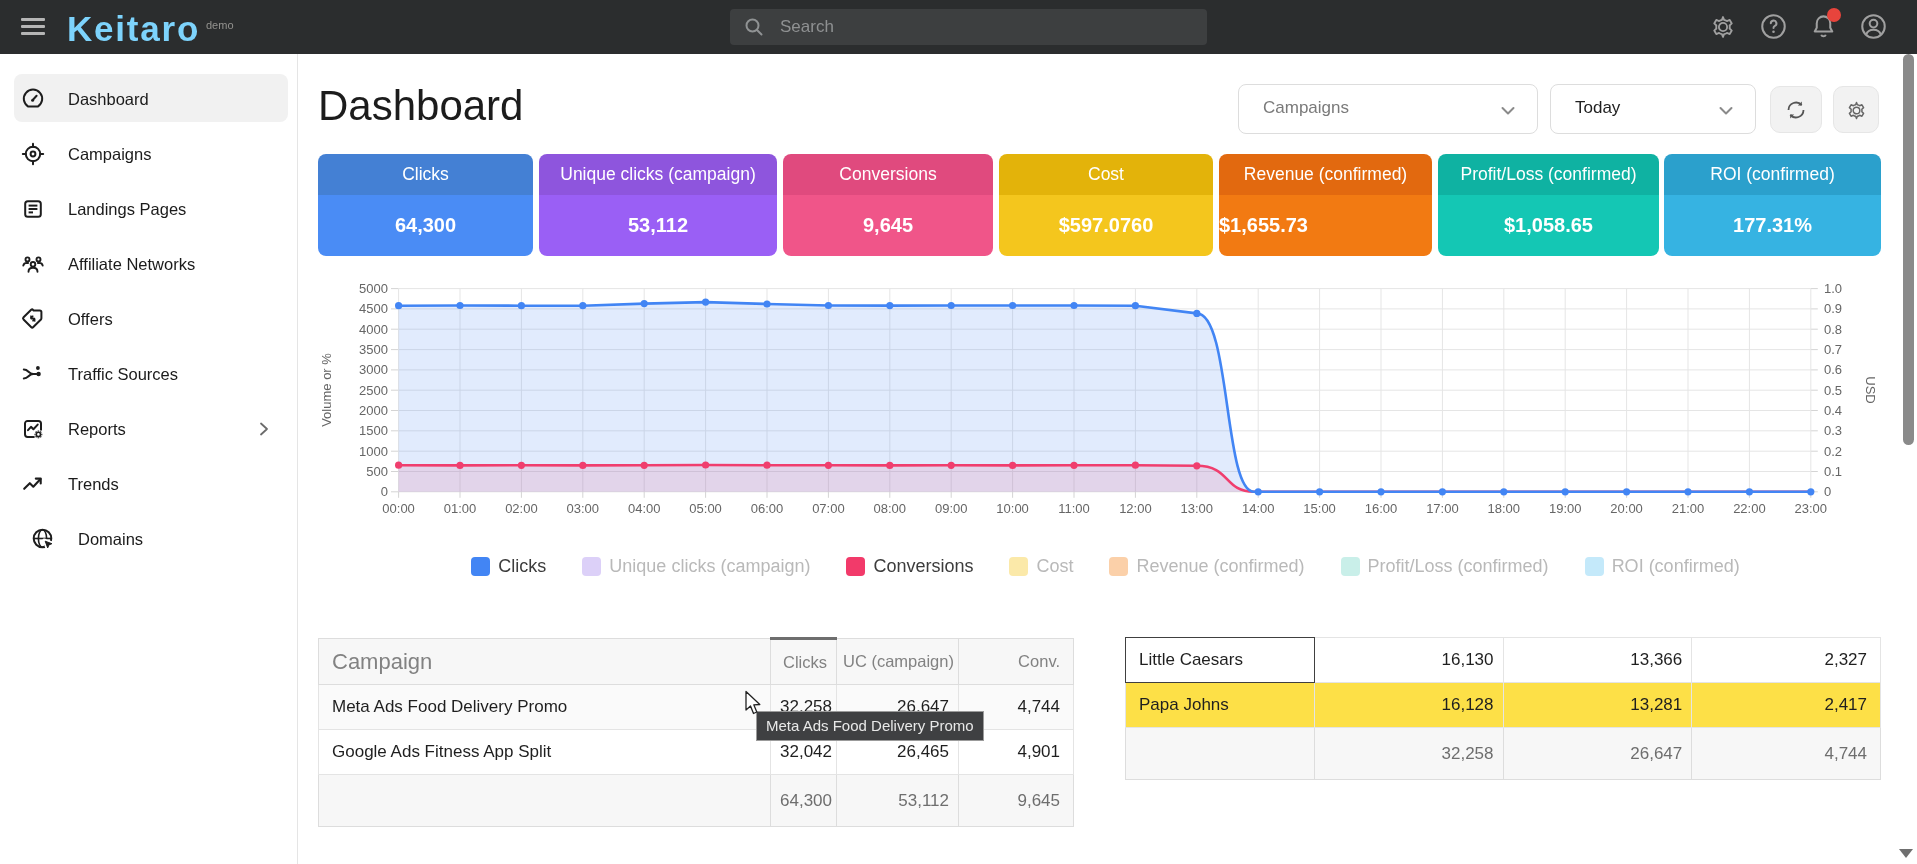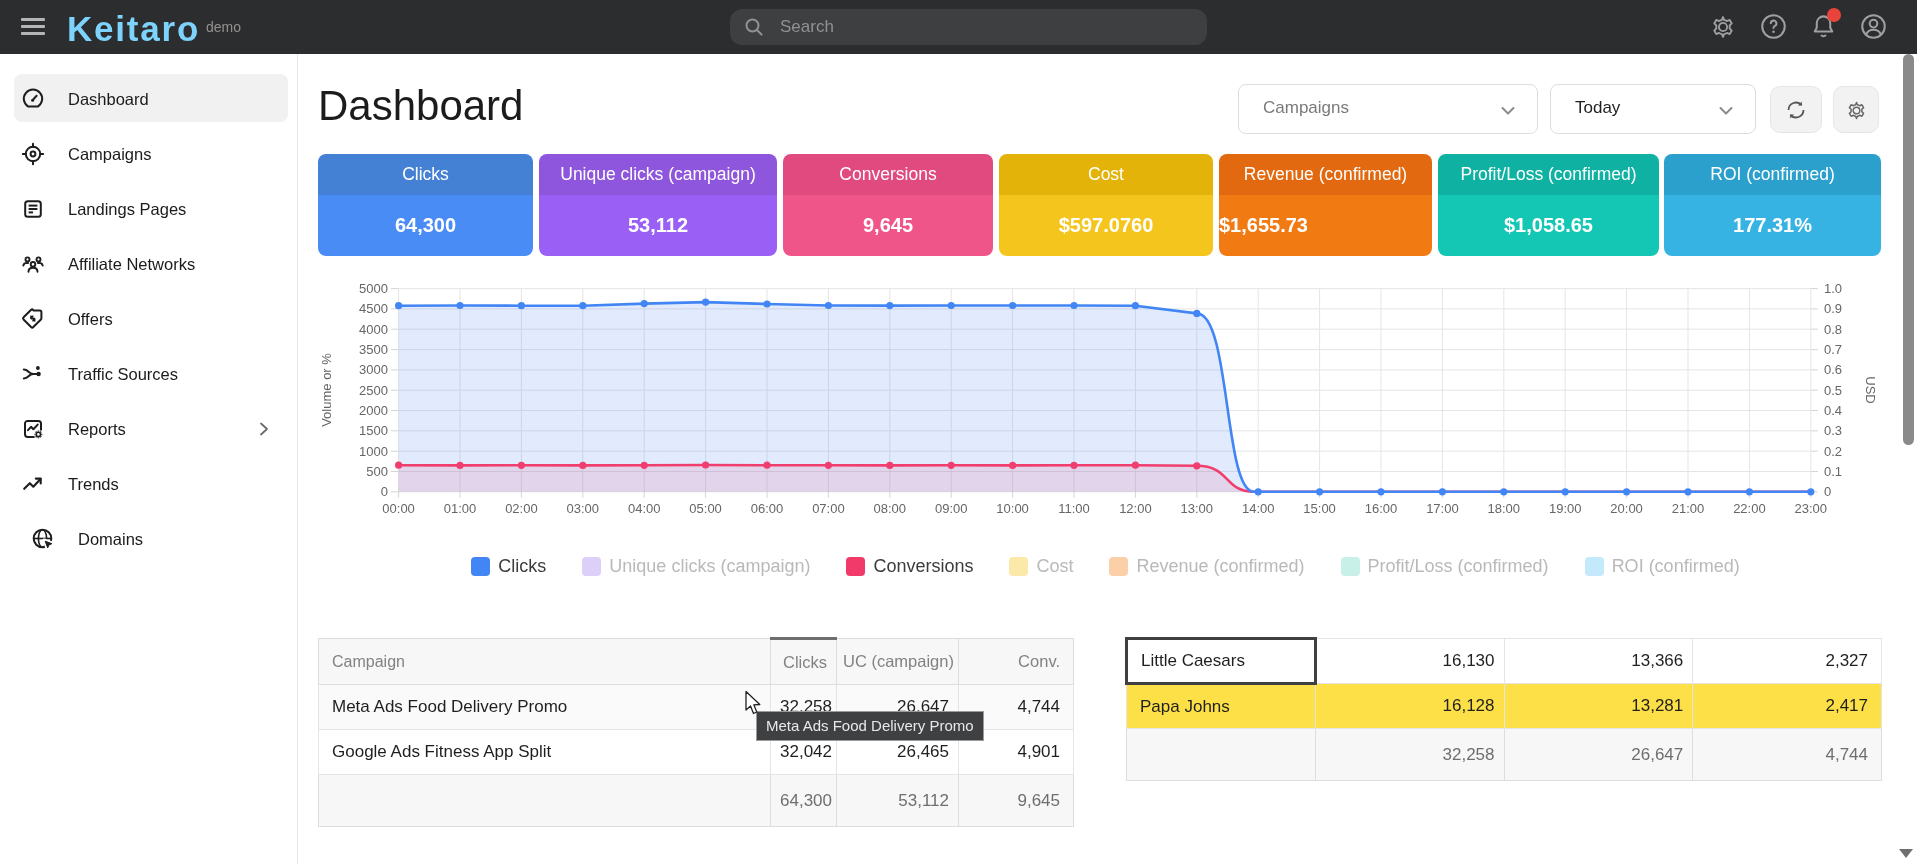--- a/index.html
+++ b/index.html
@@ -4,22 +4,22 @@
 *{margin:0;padding:0;box-sizing:content-box}
 body{font-family:"Liberation Sans",sans-serif;background:#fff;width:1917px;height:864px;overflow:hidden;position:relative}
 table.tbl td{box-sizing:border-box;overflow:hidden;white-space:nowrap}
 </style></head>
 <body>
 <div style="position:absolute;left:0;top:0;width:1917px;height:54px;background:#2b2d2e">
 <div style="position:absolute;left:21px;top:18px;width:24px;height:3px;background:#b5b5b5;border-radius:1px"></div>
 <div style="position:absolute;left:21px;top:25px;width:24px;height:3px;background:#b5b5b5;border-radius:1px"></div>
 <div style="position:absolute;left:21px;top:32px;width:24px;height:3px;background:#b5b5b5;border-radius:1px"></div>
 <span style="position:absolute;left:67px;top:9px;font-size:35px;font-weight:bold;color:#7dd3fc;letter-spacing:1.8px">Keitaro</span>
-<span style="position:absolute;left:206px;top:19px;font-size:14px;color:#93928f">demo</span>
-<div style="position:absolute;left:730px;top:9px;width:477px;height:36px;background:#3d3f40;border-radius:12px">
+<span style="position:absolute;left:206px;top:19px;font-size:11px;color:#93928f">demo</span>
+<div style="position:absolute;left:730px;top:9px;width:477px;height:36px;background:#3d3f40;border-radius:4px">
 <svg width="20" height="20" viewBox="0 0 20 20" style="position:absolute;left:14px;top:8px">
         <circle cx="8.5" cy="8.5" r="6" fill="none" stroke="#909394" stroke-width="2"></circle>
         <line x1="13" y1="13" x2="17.5" y2="17.5" stroke="#909394" stroke-width="2" stroke-linecap="round"></line>
       </svg>
 <span style="position:absolute;left:50px;top:8px;font-size:17px;color:#8f9192">Search</span>
 </div>
 <svg width="26" height="26" viewBox="0 0 24 24" style="position:absolute;left:1710px;top:14px">
       <path d="M12 8.2 a3.8 3.8 0 1 0 0 7.6 a3.8 3.8 0 0 0 0-7.6 Z M12 2.8 l1 2.6 a7 7 0 0 1 2.6 1.1 l2.6-1 1.9 3.2 -2 1.9 a7 7 0 0 1 0 2.8 l2 1.9 -1.9 3.2 -2.6-1 a7 7 0 0 1-2.6 1.1 l-1 2.6 h-0 l-1-2.6 a7 7 0 0 1-2.6-1.1 l-2.6 1 -1.9-3.2 2-1.9 a7 7 0 0 1 0-2.8 l-2-1.9 1.9-3.2 2.6 1 a7 7 0 0 1 2.6-1.1 Z" fill="none" stroke="#a0a0a0" stroke-width="1.7" stroke-linejoin="round"></path>
     </svg>
 <svg width="27" height="27" viewBox="0 0 24 24" style="position:absolute;left:1760px;top:13px">
@@ -391,21 +391,21 @@
       <span style="color:#b9b9b9;font-weight:400">Profit/Loss (confirmed)</span>
     </div>
     <div style="display:flex;align-items:center;gap:8px">
       <span style="width:19px;height:19px;border-radius:4px;background:#c4e9fa"></span>
       <span style="color:#b9b9b9;font-weight:400">ROI (confirmed)</span>
     </div>
   </div>
 <table style="position:absolute;left:318px;top:637px;width:755px;border-collapse:collapse;font-size:17px;table-layout:fixed" class="tbl">
 <tbody>
       <tr style="height:46px;background:#f7f7f7;color:#828282">
-<td style="border:1px solid #ddd;width:452px;padding:0 13px;font-size:16px">Campaign</td>
+<td style="border:1px solid #ddd;width:452px;padding:0 13px;font-size:22px">Campaign</td>
 <td style="border:1px solid #ddd;border-top:3px solid #6e6e6e;width:66px;text-align:right;padding:0 9px;font-size:16.5px">Clicks</td>
 <td style="border:1px solid #ddd;width:122px;text-align:right;padding:0 6px;font-size:16.5px">UC (campaign)</td>
 <td style="border:1px solid #ddd;width:115px;text-align:right;padding:0 13px;font-size:16.5px">Conv.</td>
       </tr>
       <tr style="height:45px;background:#fafafa;color:#1f1f1f">
 <td style="border:1px solid #e4e4e4;padding:0 13px">Meta Ads Food Delivery Promo</td>
 <td style="border:1px solid #e4e4e4;text-align:right;padding:0 9px">32,258</td>
 <td style="border:1px solid #e4e4e4;text-align:right;padding:0 9px">26,647</td>
 <td style="border:1px solid #e4e4e4;text-align:right;padding:0 13px">4,744</td>
       </tr>
@@ -419,21 +419,21 @@
 <td style="border:1px solid #ddd;padding:0 13px"></td>
 <td style="border:1px solid #ddd;text-align:right;padding:0 9px">64,300</td>
 <td style="border:1px solid #ddd;text-align:right;padding:0 9px">53,112</td>
 <td style="border:1px solid #ddd;text-align:right;padding:0 13px">9,645</td>
       </tr>
     </tbody>
   </table>
 <table style="position:absolute;left:1125px;top:637px;width:755px;border-collapse:collapse;font-size:17px;table-layout:fixed" class="tbl">
 <tbody>
       <tr style="height:45px;background:#fff;color:#1f1f1f">
-<td style="border:3px solid #404040;padding:0 13px">Little Caesars</td>
+<td style="border:1px solid #404040;padding:0 13px">Little Caesars</td>
 <td style="border:1px solid #e4e4e4;text-align:right;padding:0 9px">16,130</td>
 <td style="border:1px solid #e4e4e4;text-align:right;padding:0 9px">13,366</td>
 <td style="border:1px solid #e4e4e4;text-align:right;padding:0 13px">2,327</td>
       </tr>
       <tr style="height:45px;background:#fde047;color:#1f1f1f">
 <td style="border:1px solid #e4e4e4;padding:0 13px">Papa Johns</td>
 <td style="border:1px solid #e4e4e4;text-align:right;padding:0 9px">16,128</td>
 <td style="border:1px solid #e4e4e4;text-align:right;padding:0 9px">13,281</td>
 <td style="border:1px solid #e4e4e4;text-align:right;padding:0 13px">2,417</td>
       </tr>

